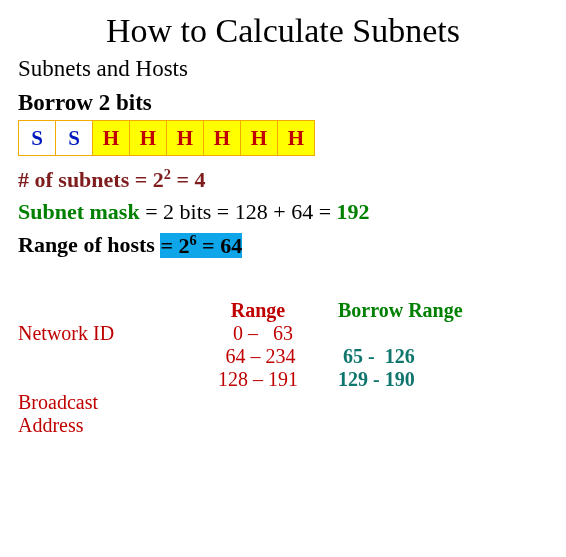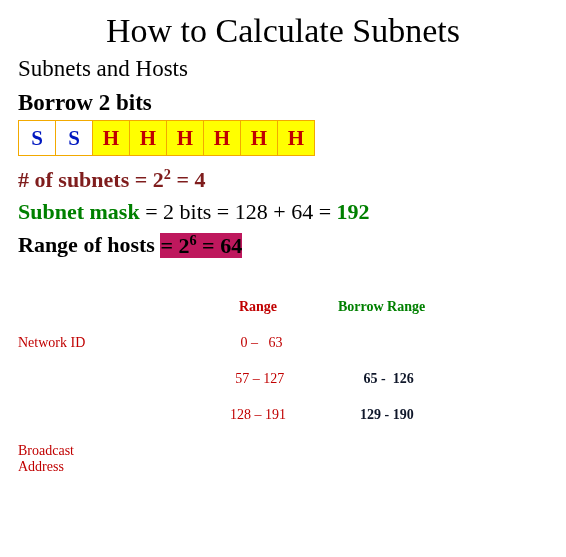--- a/index.html
+++ b/index.html
@@ -42,36 +42,36 @@
   }
   .s-cell { color: #0018c0; background: #fff; }
   .h-cell { color: #c00000; background: #ffff00; }
   .line {
     margin: 6px 0;
     font-size: 22px;
   }
   .blue { color: #7f1d1d; font-weight: bold; }
   .green { color: #008000; font-weight: bold; }
   .black-bold { font-weight: bold; color: #000; }
-  .hl { background: #be185d; }
+  .hl { background: #0ea5e9; }
   sup { font-size: 0.65em; vertical-align: super; }
   .gap { height: 34px; }
 
   .rangegrid {
     display: grid;
     grid-template-columns: 160px 160px 160px;
-    row-gap: 20px;
-    font-size: 14px;
+    row-gap: 0;
+    font-size: 20px;
     align-items: baseline;
   }
   .col-label { color: #c00000; }
   .col-range-hdr { color: #c00000; font-weight: bold; text-align: center; }
   .col-use-hdr { color: #008000; font-weight: bold; text-align: left; }
   .col-range { color: #c00000; text-align: center; white-space: pre; }
-  .col-use { color: #0f172a; font-weight: bold; text-align: left; white-space: pre; margin-left: 22px; }
+  .col-use { color: #0f766e; font-weight: bold; text-align: left; white-space: pre; }
   .keep-lines { white-space: pre-line; }
 </style>
 </head>
 <body>
 
 <h1>How to Calculate Subnets</h1>
 <div class="subtitle">Subnets and Hosts</div>
 <div class="borrow">Borrow 2 bits</div>
 
 <table class="bitbox">
@@ -106,21 +106,21 @@
 <div class="rangegrid">
   <div></div>
   <div class="col-range-hdr">Range</div>
   <div class="col-use-hdr">Borrow Range</div>
 
   <div class="col-label">Network ID</div>
   <div class="col-range">  0 –   63</div>
   <div class="col-use"></div>
 
   <div></div>
-  <div class="col-range"> 57 – 127</div>
+  <div class="col-range"> 64 – 234</div>
   <div class="col-use"> 65 -  126</div>
 
   <div></div>
   <div class="col-range">128 – 191</div>
   <div class="col-use">129 - 190</div>
 
   <div class="col-label keep-lines">Broadcast
 Address</div>
   <div class="col-use"></div>
 </div>

